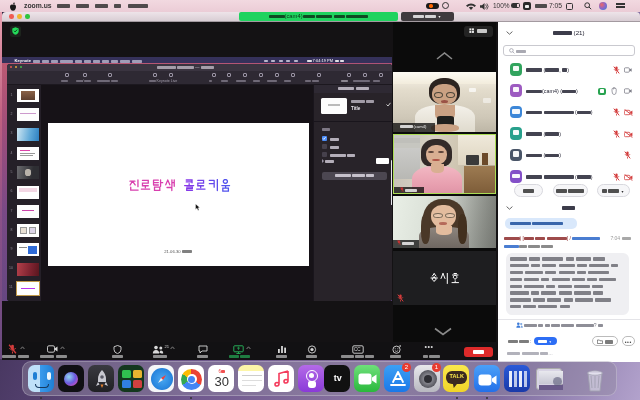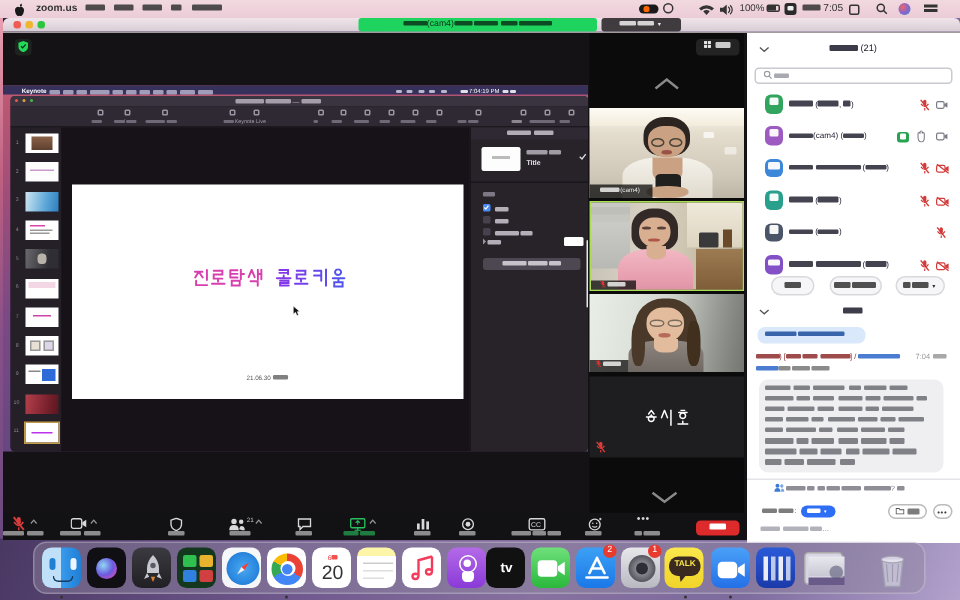--- a/index.html
+++ b/index.html
@@ -515,21 +515,21 @@
         <path d="M3 11 L8 8 L6 6Z" fill="#f0f0f0"></path>
       </svg>
     </div>
 <div class="ab" style="left:177.75px;top:365px;width:26.5px;height:26.5px;border-radius:6.5px;background:#fff">
       <div class="ab" style="left:3.5px;top:3.5px;width:21px;height:21px;border-radius:50%;background:conic-gradient(#ea4335 0deg 120deg,#4285f4 120deg 240deg,#34a853 240deg 300deg,#fbbc05 300deg 360deg)"></div>
       <div class="ab" style="left:9px;top:9px;width:10px;height:10px;border-radius:50%;background:#fff"></div>
       <div class="ab" style="left:10.5px;top:10.5px;width:7px;height:7px;border-radius:50%;background:#4285f4"></div>
     </div>
 <div class="ab" style="left:207.75px;top:365px;width:26.5px;height:26.5px;border-radius:6.5px;background:#fff">
       <div class="ab" style="left:0;top:4px;width:28px;text-align:center;font-size:4.5px;color:#e33">6<i class="k" style="width:4px"></i></div>
-      <div class="ab" style="left:0;top:9px;width:28px;text-align:center;font-size:13px;color:#333">20</div>
+      <div class="ab" style="left:0;top:9px;width:28px;text-align:center;font-size:13px;color:#333">30</div>
     </div>
 <div class="ab" style="left:237.75px;top:365px;width:26.5px;height:26.5px;border-radius:6.5px;background:linear-gradient(#fdf6a8 0%,#fdf6a8 22%,#fff 22%)">
       <div class="ab" style="left:4px;top:10px;width:20px;height:1.2px;background:#ccc"></div>
       <div class="ab" style="left:4px;top:15px;width:20px;height:1.2px;background:#ddd"></div>
       <div class="ab" style="left:4px;top:20px;width:14px;height:1.2px;background:#ddd"></div>
     </div>
 <div class="ab" style="left:267.75px;top:365px;width:26.5px;height:26.5px;border-radius:6.5px;background:#fff">
       <svg class="ab" style="left:6px;top:5px" width="16" height="18" viewBox="0 0 16 18">
         <path d="M14 1 L5 3.5 V13.5 Q5 16 3 16 Q1 16 1 14.2 Q1 12.5 3 12.5 L5 13 M14 1 V10.5 Q14 13 12 13 Q10 13 10 11.2 Q10 9.5 12 9.5 L14 10" fill="none" stroke="#f43b5c" stroke-width="1.6"></path>
       </svg>

